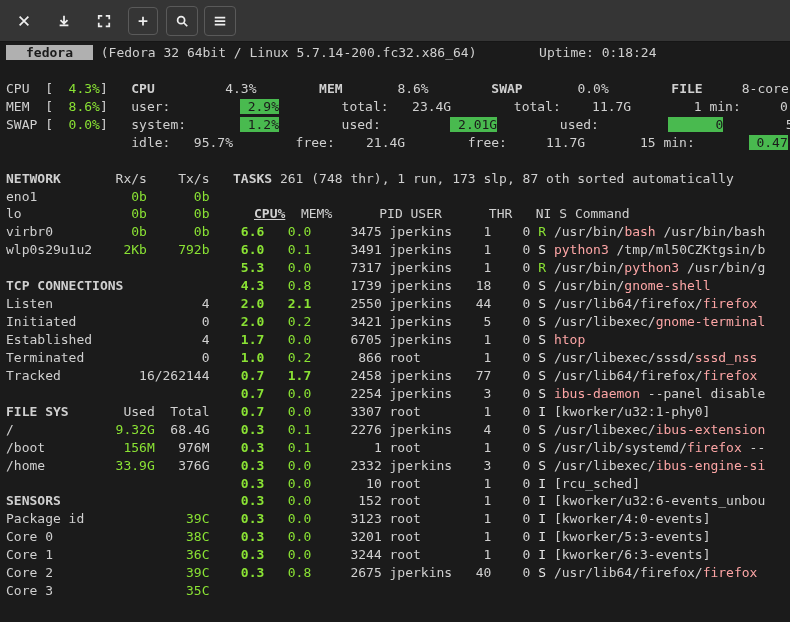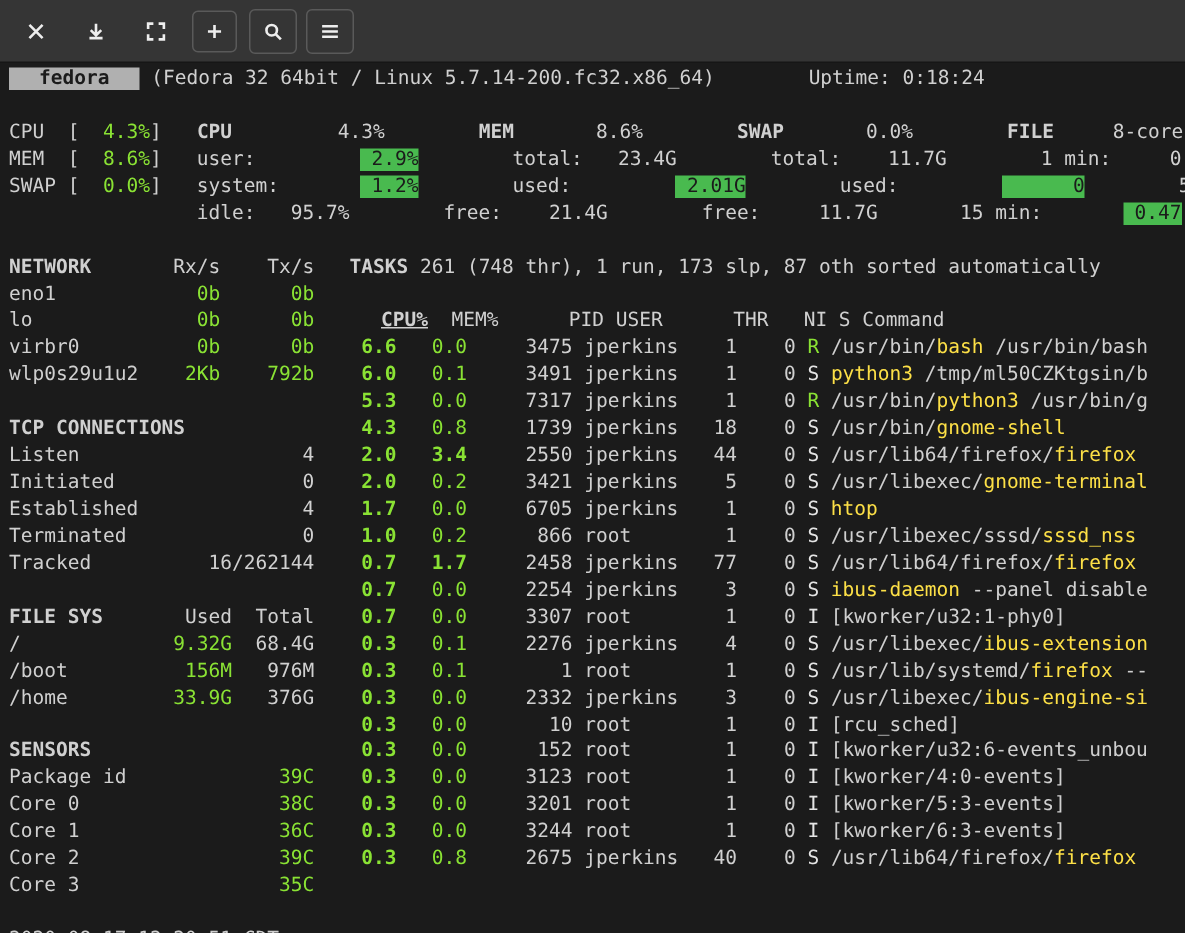--- a/index.html
+++ b/index.html
@@ -45,21 +45,21 @@
   .tb-right .tb-btn { border: 1px solid #5a5a5a; }
 
   
   .term {
     padding: 2px 6px 2px 6px;
     white-space: pre;
   }
 
   .bold { font-weight: bold; }
   .u { text-decoration: underline; margin-left: 21px; }
-  .cyan { color: #fde047; }
+  .cyan { color: #fca5a5; }
   .green { color: #8ae234; }
   .white { color: #e5e5e5; }
 
   .bg-green { background: #49ba4f; color: #1b1b1b; padding:0 0px;margin-left:46px; }
 
   .hostpill { background:#b0b0b0; color:#1b1b1b; font-weight:bold; padding:0 20px;}
 
   
   svg { width: 14px; height: 14px; fill: #eee; stroke:#eee; }
 
@@ -110,21 +110,21 @@
 SWAP [ <span class="green"> 0.0%</span>]   system: <span class="bg-green"> 1.2%</span>        used:   <span class="bg-green"> 2.01G</span>        used:   <span class="bg-green">      0</span>        5 min:  <span class="green">   0.99</span>
                 idle:   95.7%        free:    21.4G        free:     11.7G       15 min: <span class="bg-green"> 0.47</span>
 
 <span class="bold">NETWORK     </span>  Rx/s    Tx/s   <span class="bold">TASKS</span> 261 (748 thr), 1 run, 173 slp, 87 oth sorted automatically
 eno1        <span class="green">    0b</span><span class="green">      0b</span>   
 lo          <span class="green">    0b</span><span class="green">      0b</span>   <span class="bold u">CPU%</span>  MEM%      PID USER      THR   NI S Command
 virbr0      <span class="green">    0b</span><span class="green">      0b</span>   <span class="green bold"> 6.6</span>  <span class="green"> 0.0</span>     3475 jperkins    1    0 <span class="green">R</span> /usr/bin/<span class="cyan">bash</span> /usr/bin/bash
 wlp0s29u1u2 <span class="green">   2Kb</span><span class="green">    792b</span>   <span class="green bold"> 6.0</span>  <span class="green"> 0.1</span>     3491 jperkins    1    0 <span class="white">S</span> <span class="cyan">python3</span> /tmp/ml50CZKtgsin/b
                              <span class="green bold"> 5.3</span>  <span class="green"> 0.0</span>     7317 jperkins    1    0 <span class="green">R</span> /usr/bin/<span class="cyan">python3</span> /usr/bin/g
 <span class="bold">TCP CONNECTIONS</span>              <span class="green bold"> 4.3</span>  <span class="green"> 0.8</span>     1739 jperkins   18    0 <span class="white">S</span> /usr/bin/<span class="cyan">gnome-shell</span>
-Listen                   4   <span class="green bold"> 2.0</span>  <span class="green bold"> 3.4</span>     2550 jperkins   44    0 <span class="white">S</span> /usr/lib64/firefox/<span class="cyan">firefox</span>
+Listen                   4   <span class="green bold"> 2.0</span>  <span class="green bold"> 2.1</span>     2550 jperkins   44    0 <span class="white">S</span> /usr/lib64/firefox/<span class="cyan">firefox</span>
 Initiated                0   <span class="green bold"> 2.0</span>  <span class="green"> 0.2</span>     3421 jperkins    5    0 <span class="white">S</span> /usr/libexec/<span class="cyan">gnome-terminal</span>
 Established              4   <span class="green bold"> 1.7</span>  <span class="green"> 0.0</span>     6705 jperkins    1    0 <span class="white">S</span> <span class="cyan">htop</span>
 Terminated               0   <span class="green bold"> 1.0</span>  <span class="green"> 0.2</span>      866 root        1    0 <span class="white">S</span> /usr/libexec/sssd/<span class="cyan">sssd_nss</span>
 Tracked          16/262144   <span class="green bold"> 0.7</span>  <span class="green bold"> 1.7</span>     2458 jperkins   77    0 <span class="white">S</span> /usr/lib64/firefox/<span class="cyan">firefox</span>
                              <span class="green bold"> 0.7</span>  <span class="green"> 0.0</span>     2254 jperkins    3    0 <span class="white">S</span> <span class="cyan">ibus-daemon</span> --panel disable
 <span class="bold">FILE SYS      </span> Used  Total   <span class="green bold"> 0.7</span>  <span class="green"> 0.0</span>     3307 root        1    0 <span class="white">I</span> [kworker/u32:1-phy0]
 /           <span class="green">  9.32G</span>  68.4G   <span class="green bold"> 0.3</span>  <span class="green"> 0.1</span>     2276 jperkins    4    0 <span class="white">S</span> /usr/libexec/<span class="cyan">ibus-extension</span>
 /boot       <span class="green">   156M</span>   976M   <span class="green bold"> 0.3</span>  <span class="green"> 0.1</span>        1 root        1    0 <span class="white">S</span> /usr/lib/systemd/<span class="cyan">firefox</span> --
 /home       <span class="green">  33.9G</span>   376G   <span class="green bold"> 0.3</span>  <span class="green"> 0.0</span>     2332 jperkins    3    0 <span class="white">S</span> /usr/libexec/<span class="cyan">ibus-engine-si</span>
                              <span class="green bold"> 0.3</span>  <span class="green"> 0.0</span>       10 root        1    0 <span class="white">I</span> [rcu_sched]

